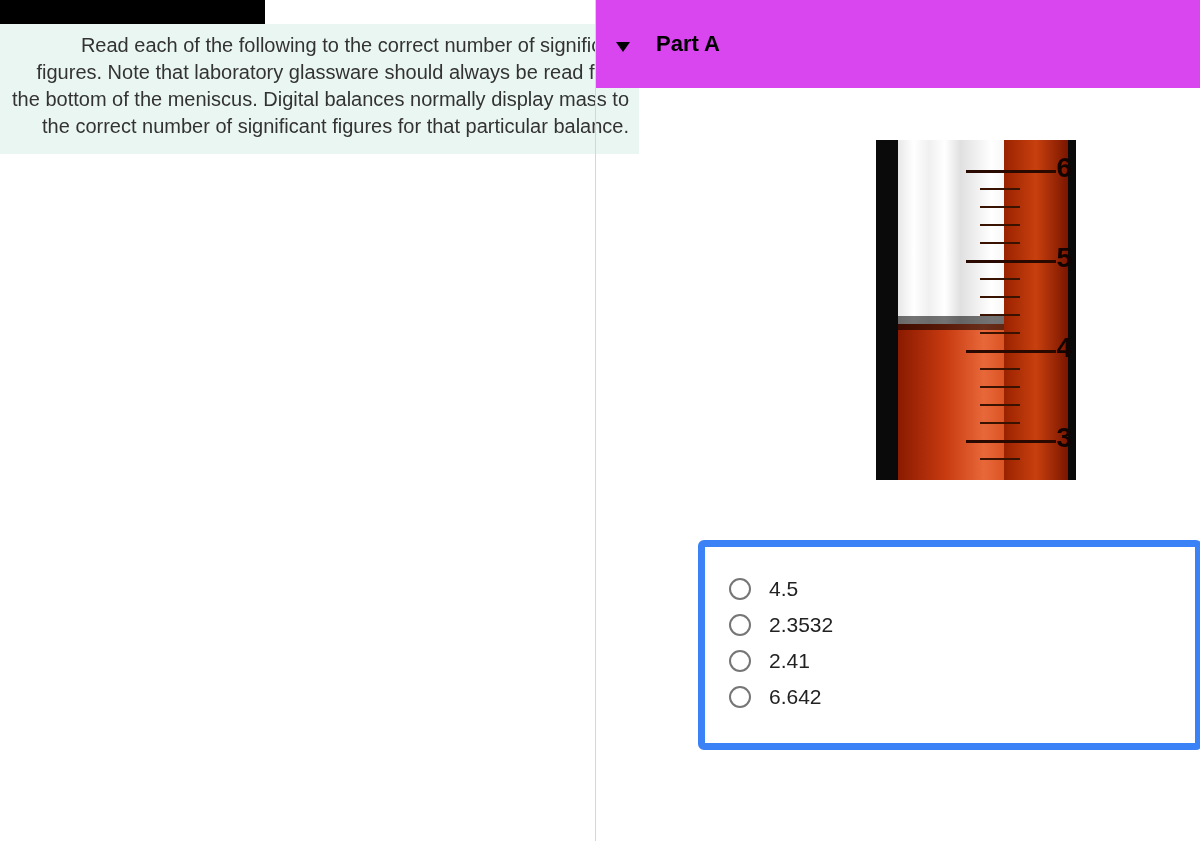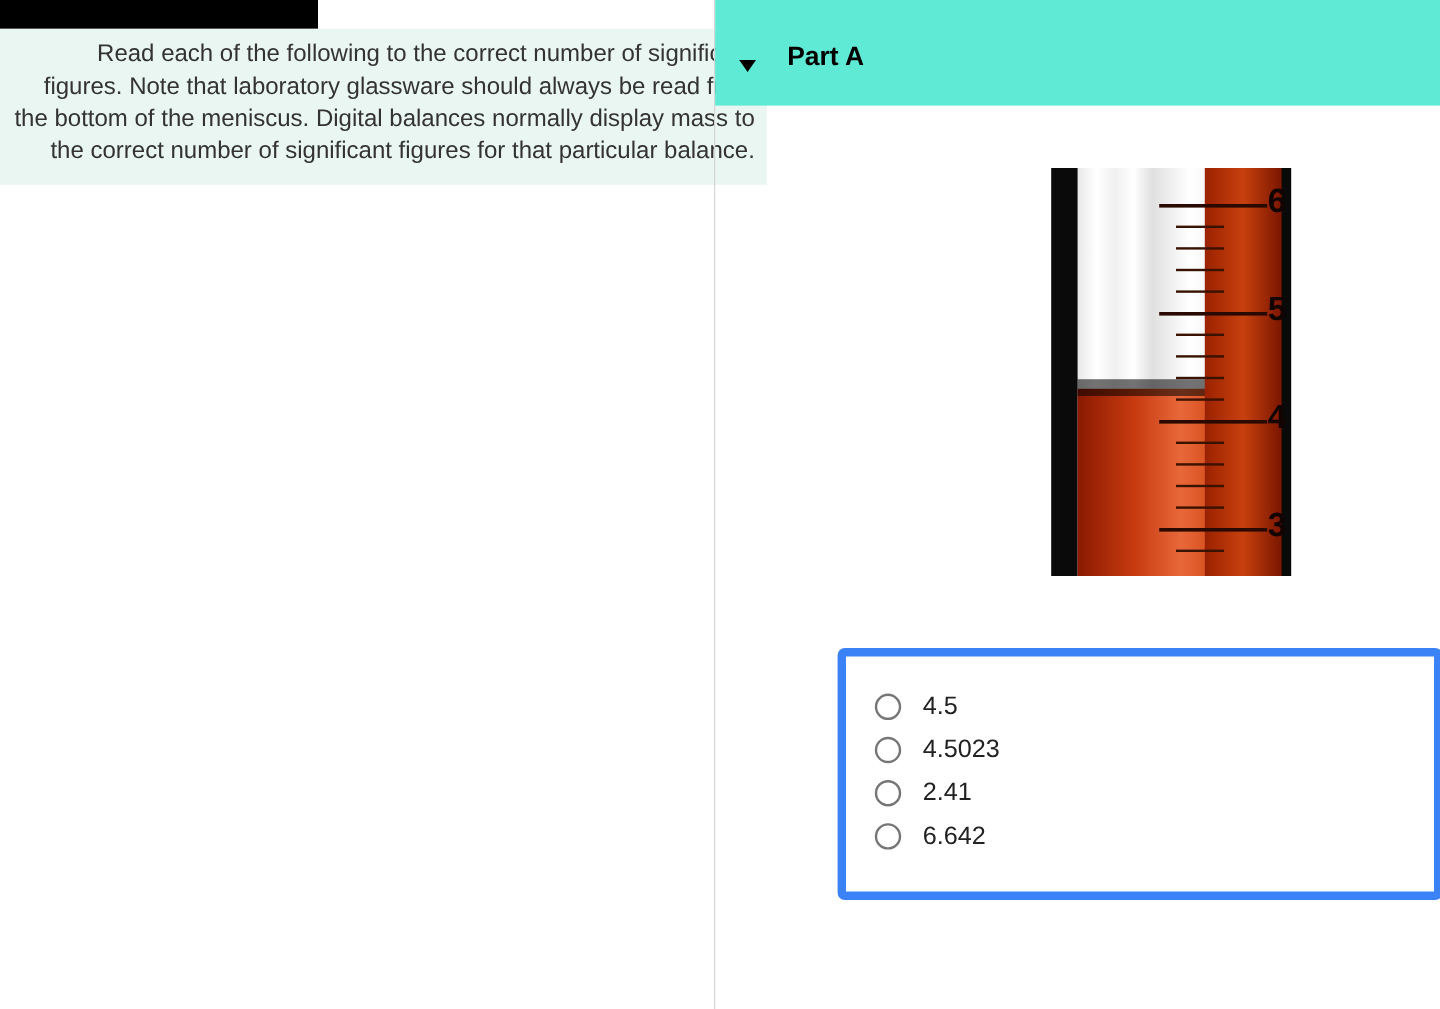--- a/index.html
+++ b/index.html
@@ -39,25 +39,25 @@
     height: 841px;
     background: #d6d6d6;
   }
   .right-panel {
     position: absolute;
     left: 596px;
     top: 0;
     width: 604px;
   }
   .part-header {
-    background: #5eead4;
+    background: #d946ef;
     height: 88px;
     display: flex;
-    align-items: flex-end;
-    padding: 28px 20px;
+    align-items: center;
+    padding: 16px 20px;
   }
   .caret {
     display: inline-block;
     width: 0;
     height: 0;
     border-left: 7px solid transparent;
     border-right: 7px solid transparent;
     border-top: 10px solid #000;
     margin-top: 6px;
     margin-right: 26px;
@@ -206,21 +206,21 @@
     <span class="scale-num" style="top:282px;">3</span>
   </div>
 
   <div class="options-box">
     <div class="option">
       <span class="radio"></span>
       <span class="option-label">4.5</span>
     </div>
     <div class="option">
       <span class="radio"></span>
-      <span class="option-label">4.5023</span>
+      <span class="option-label">2.3532</span>
     </div>
     <div class="option">
       <span class="radio"></span>
       <span class="option-label">2.41</span>
     </div>
     <div class="option">
       <span class="radio"></span>
       <span class="option-label">6.642</span>
     </div>
   </div>

